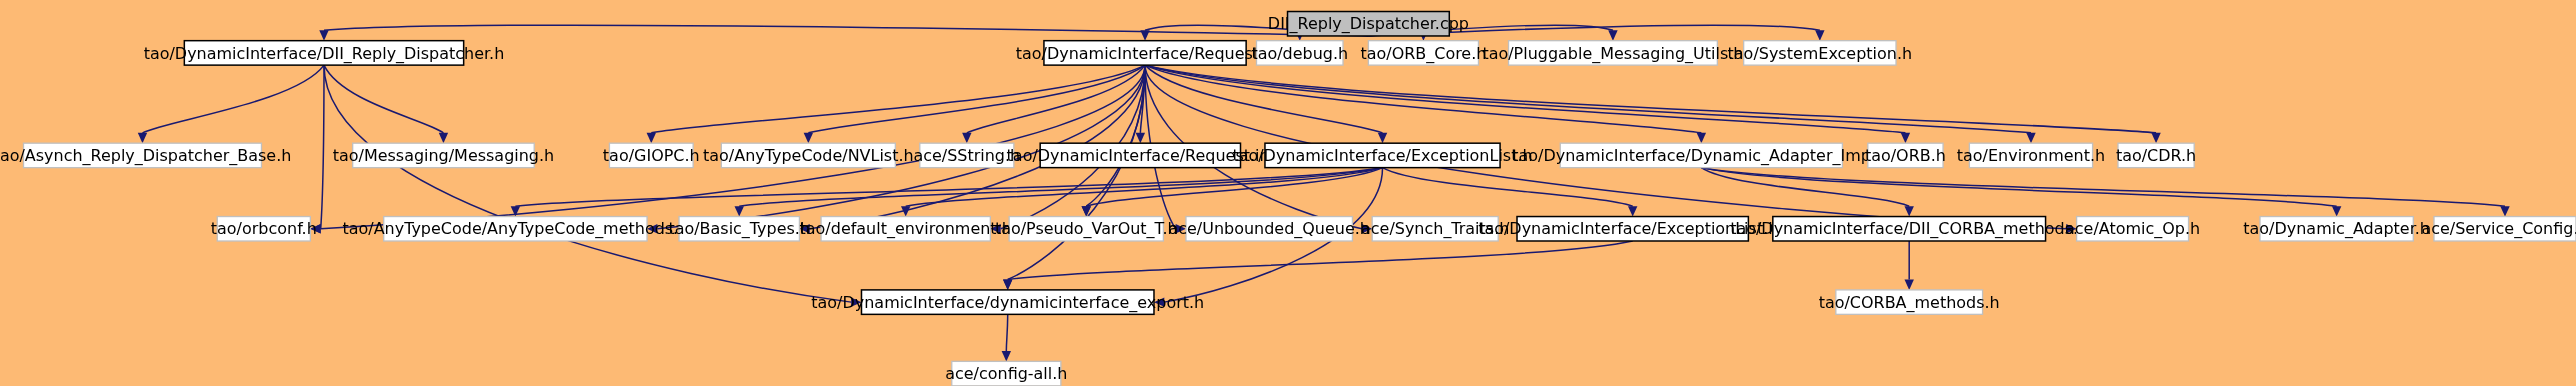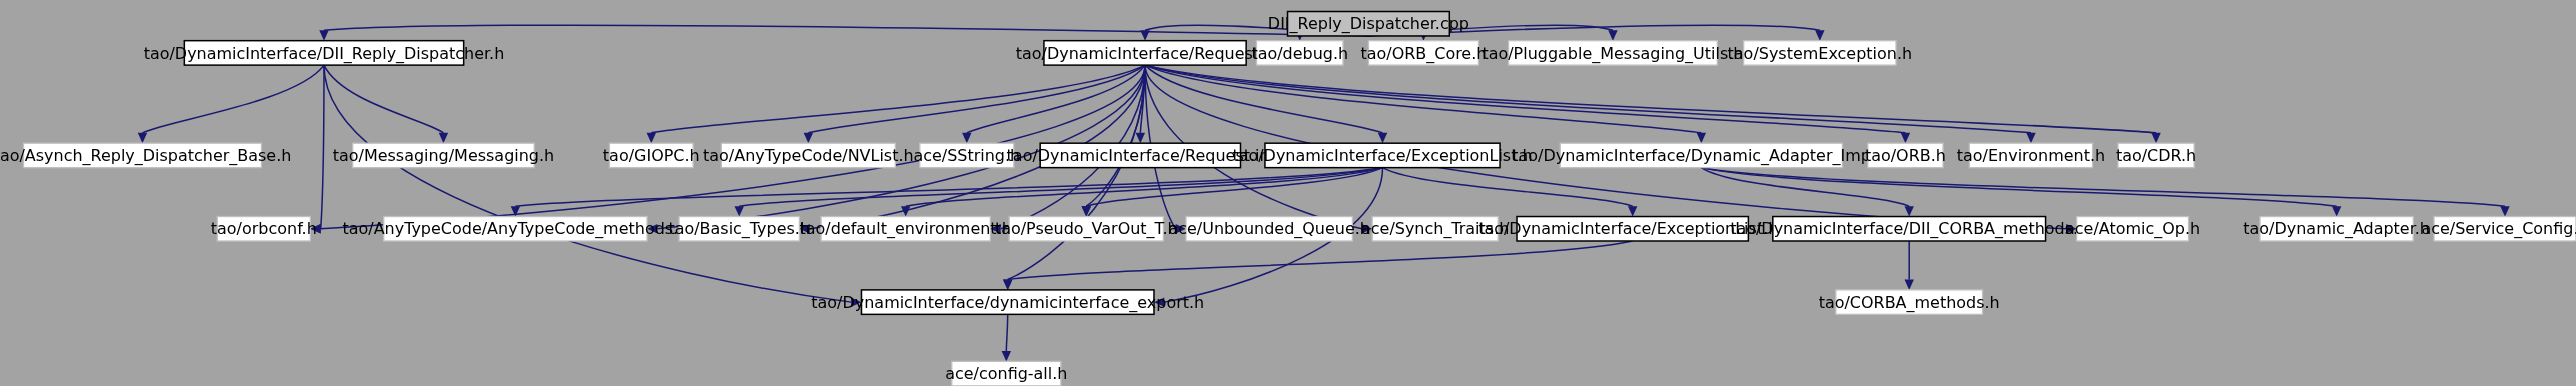--- a/index.html
+++ b/index.html
@@ -1,17 +1,17 @@
 <!DOCTYPE html>
 <html style="font-size:15px"><head>
 <meta charset="utf-8">
 <style>
   html,body{margin:0;padding:0;background:#ffffff;}
   body{font-family:"DejaVu Sans","Liberation Sans",sans-serif;}
-  #graph-root{position:relative;width:2576px;height:387px;overflow:hidden;background:#a3a3a3;}
+  #graph-root{position:relative;width:2576px;height:387px;overflow:hidden;background:#fdba74;}
   #graph-svg{position:absolute;left:0;top:0;width:2576px;height:387px;}
   .node-label{font-size:17px;fill:#000000;font-family:"DejaVu Sans","Liberation Sans",sans-serif;}
   .nbox{fill:#ffffff;stroke:#c0c0c0;stroke-width:1.4;}
   .nbox.root{fill:#bfbfbf;stroke:#000000;stroke-width:1.6;}
   .nbox.strong{stroke:#000000;stroke-width:1.6;}
   .edge{fill:none;stroke:#191970;stroke-width:1.6;}
   .arrow{fill:#191970;stroke:none;}
 </style>
 </head>
 <body>

